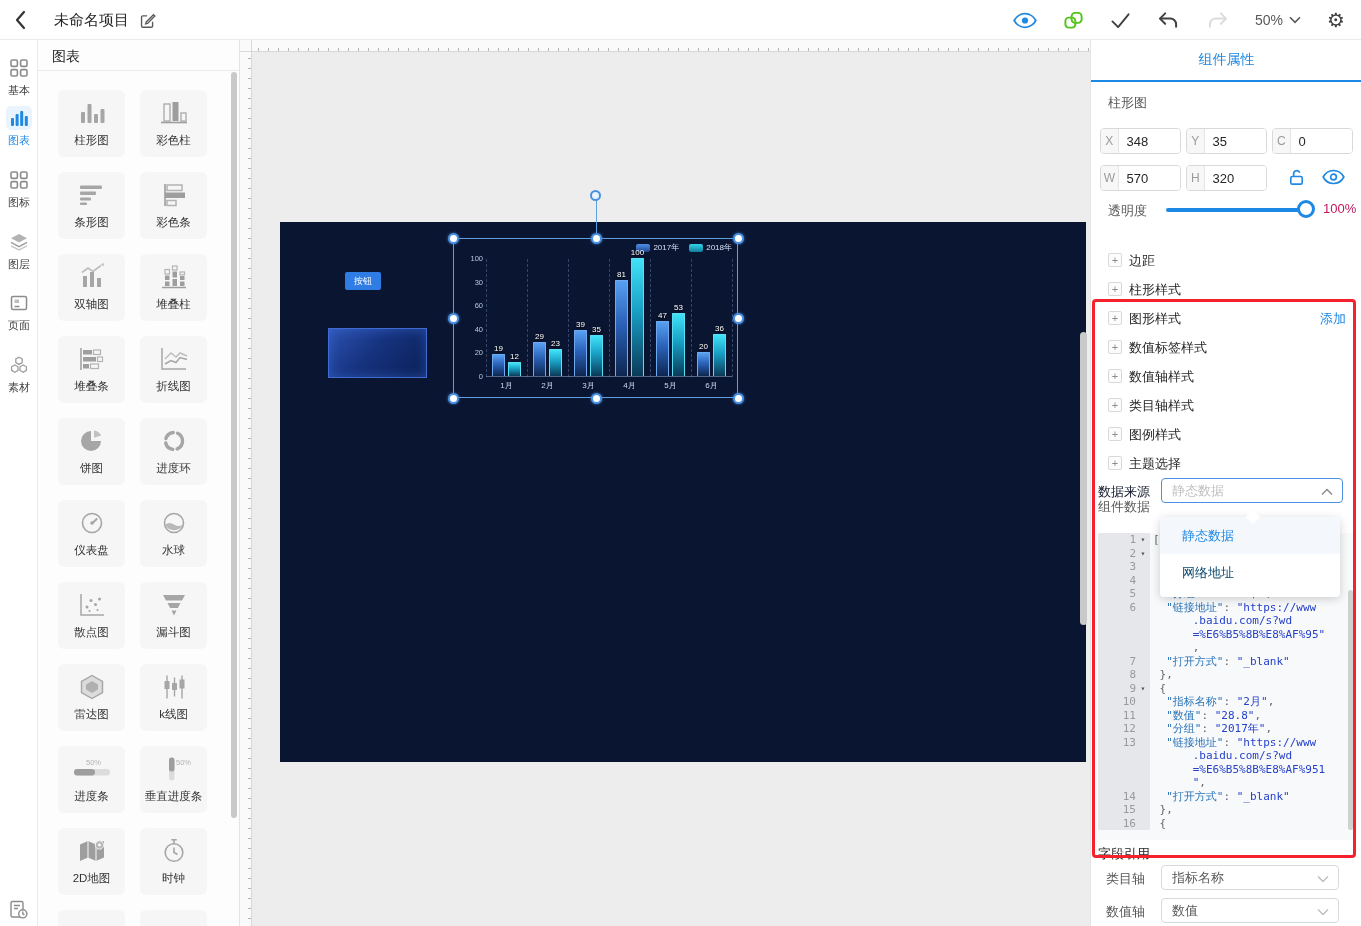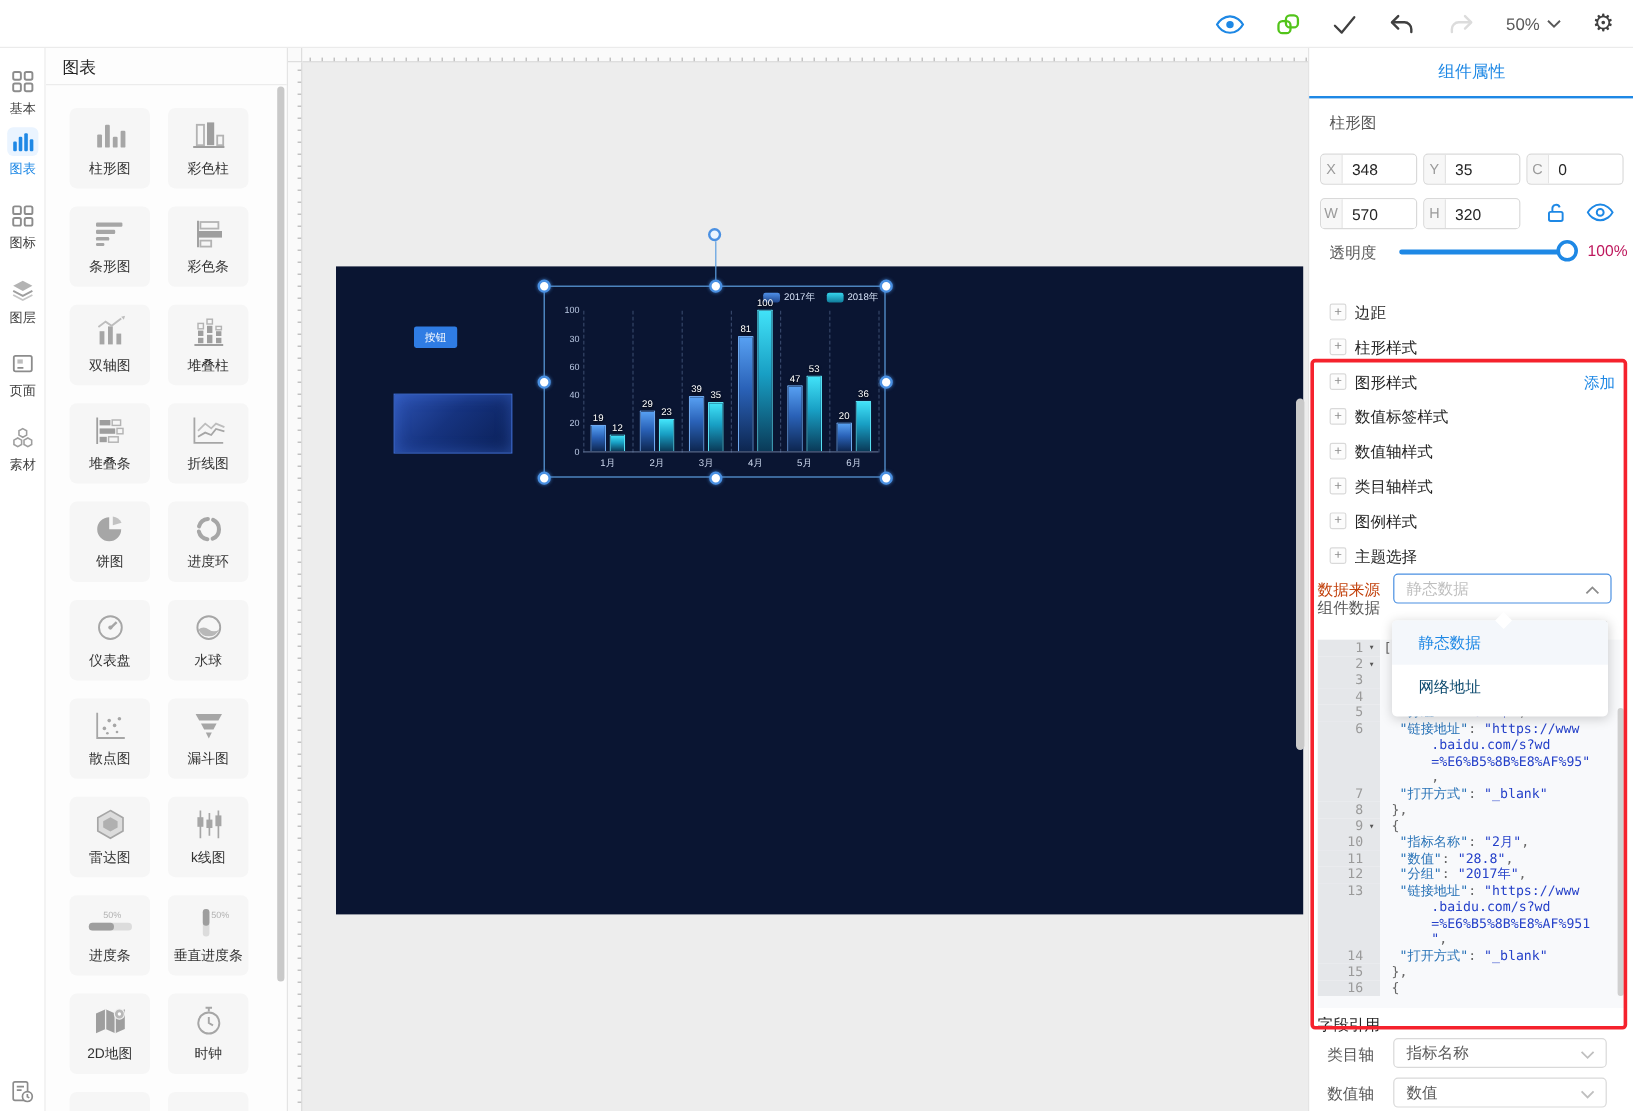--- a/index.html
+++ b/index.html
@@ -82,21 +82,21 @@
   .op-row{position:absolute;left:10px;top:158px;width:251px;height:24px;}
   .op-lab{position:absolute;left:7px;top:4px;font-size:13px;color:#595959;}
   .op-track{position:absolute;left:65px;top:10px;width:140px;height:4px;border-radius:2px;background:#1e88e5;}
   .op-knob{position:absolute;left:196px;top:2px;width:18px;height:18px;border-radius:50%;background:#fff;border:3px solid #1e88e5;cursor:pointer;}
   .op-val{position:absolute;left:222px;top:3px;font-size:13px;color:#be185d;}
   .sec-row{position:absolute;left:0;width:271px;height:29px;}
   .plusbox{position:absolute;left:17px;top:6px;width:14px;height:14px;border:1px solid #d9d9d9;border-radius:2px;background:#fcfcfc;color:#8c8c8c;font-size:11px;line-height:12px;text-align:center;cursor:pointer;}
   .sec-lab{position:absolute;left:38px;top:5px;font-size:13px;color:#262626;}
   .sec-act{position:absolute;right:16px;top:5px;font-size:13px;color:#1e88e5;cursor:pointer;}
   .ds-row{position:absolute;left:0;top:438px;width:271px;height:26px;}
-  .ds-lab{position:absolute;left:7px;top:5px;font-size:13px;color:#c2410c;}
+  .ds-lab{position:absolute;left:7px;top:5px;font-size:13px;color:#0f172a;}
   .select{position:absolute;height:25px;border:1px solid #d9d9d9;border-radius:4px;background:#fff;font-size:13px;display:flex;align-items:center;padding:0 10px;cursor:pointer;}
   .select .chev{position:absolute;right:9px;top:9px;}
   .sel-ds{left:70px;top:0;width:182px;border-color:#4a90e2;color:#bfbfbf;}
   .cd-lab{position:absolute;left:7px;top:458px;font-size:13px;color:#595959;}
   .cd-dashes{position:absolute;left:228px;top:478px;width:20px;height:6px;border-top:2px solid #8c8c8c;border-right:none;}
   .cd-dashes:before{content:"";position:absolute;left:-12px;top:-2px;width:8px;border-top:2px solid #8c8c8c;}
 
   
   #editor{position:absolute;left:7px;top:493px;width:256px;height:307px;background:#f8f9fb;overflow:hidden;font-family:"DejaVu Sans Mono","Liberation Mono",monospace;font-size:11px;line-height:13.5px;cursor:text;}
   .crow{display:flex;align-items:flex-start;}
@@ -117,20 +117,36 @@
   #redrect{position:absolute;left:1092px;top:299px;width:264px;height:559px;border:3px solid #f5222d;border-radius:4px;z-index:50;pointer-events:none;}
   #dsmenu{position:absolute;left:1160px;top:517px;width:180px;height:80px;background:#fff;border-radius:4px;box-shadow:0 2px 10px rgba(0,0,0,.18);z-index:60;}
   #dsmenu .caret{position:absolute;left:88px;top:-5px;width:10px;height:10px;background:#fff;transform:rotate(45deg);}
   .ds-opt{height:37px;display:flex;align-items:center;padding-left:22px;font-size:13px;color:#0c4a6e;cursor:pointer;}
   .ds-opt.sel{color:#1e88e5;background:#f4f7fb;border-radius:4px 4px 0 0;}
 </style>
 </head>
 <body>
 
 <div id="topbar">
+  <div class="tb-left">
+    <span class="back">
+      <svg width="12" height="20" viewBox="0 0 12 20">
+          <path d="M10 2L3 10l7 8" stroke="#333" stroke-width="2.2" fill="none" stroke-linecap="round" stroke-linejoin="round"></path>
+        </svg>
+    </span>
+    <span class="proj-title">未命名项目</span>
+    <span class="edit-ic icn">
+      <svg width="17" height="17" viewBox="0 0 20 20">
+          <g fill="none" stroke="#595959" stroke-width="1.6">
+            <path d="M16 11.5v5a1.5 1.5 0 0 1-1.5 1.5H4.5A1.5 1.5 0 0 1 3 16.5V6a1.5 1.5 0 0 1 1.5-1.5h5"></path>
+            <path d="M8.5 11.8L17 3.2l1.6 1.6-8.5 8.6-2.3.6z"></path>
+          </g>
+        </svg>
+    </span>
+  </div>
   <div class="tb-right">
     <span class="icn">
       <svg width="24" height="17" viewBox="0 0 24 16">
           <path d="M12 1.2C6.8 1.2 2.8 5 1.2 8c1.6 3 5.6 6.8 10.8 6.8S21.2 11 22.8 8C21.2 5 17.2 1.2 12 1.2z" fill="none" stroke="#1e88e5" stroke-width="1.8"></path>
           <circle cx="12" cy="8" r="3.1" fill="#1e88e5"></circle>
         </svg>
     </span>
     <span class="icn">
       <svg width="21" height="21" viewBox="0 0 22 22">
           <g fill="none" stroke="#52c41a" stroke-width="2" stroke-linejoin="round">

